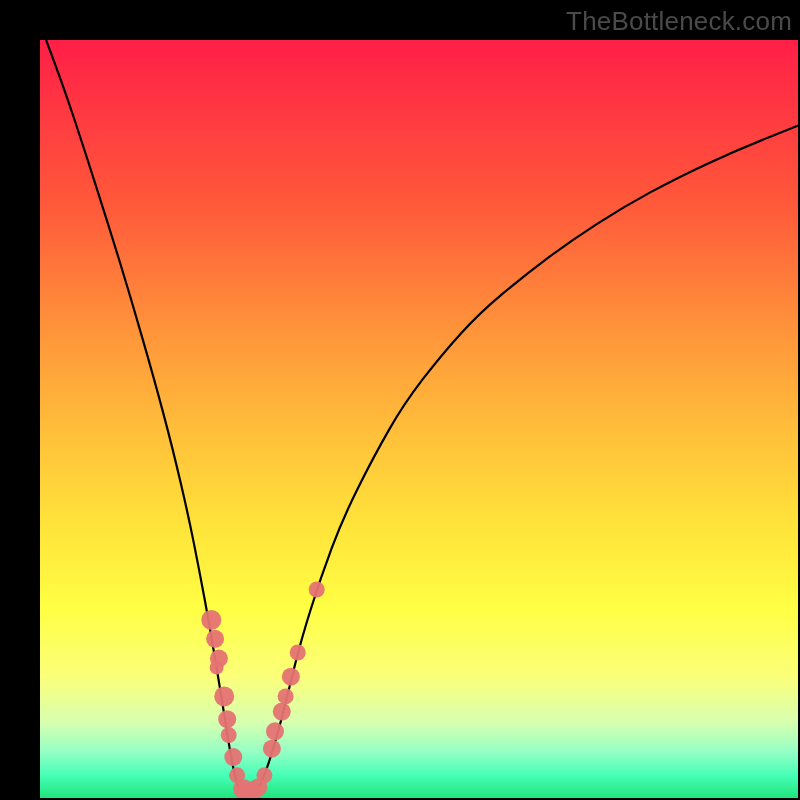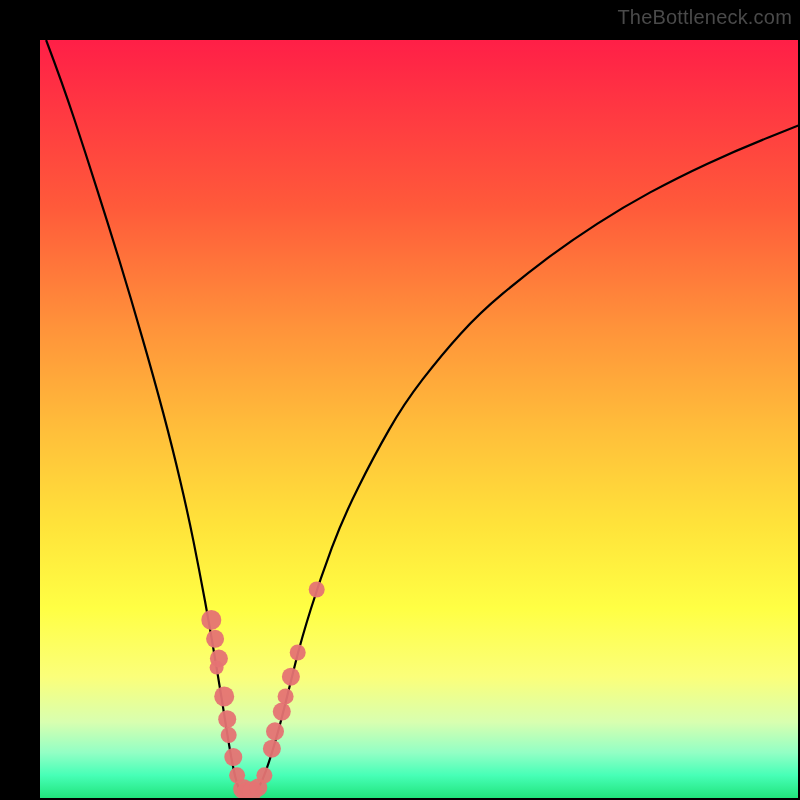--- a/index.html
+++ b/index.html
@@ -29,21 +29,21 @@
       #93ffc5 94%,
       #47ffb7 97%,
       #21e47c 100%
     );
   }
   .watermark {
     position: absolute;
     top: 6px;
     right: 8px;
     color: #4a4a4a;
-    font-size: 20px;
+    font-size: 26px;
     font-weight: 500;
     letter-spacing: 0.2px;
     user-select: none;
   }
   svg.curve {
     position: absolute;
     left: 0;
     top: 0;
   }
 </style>

